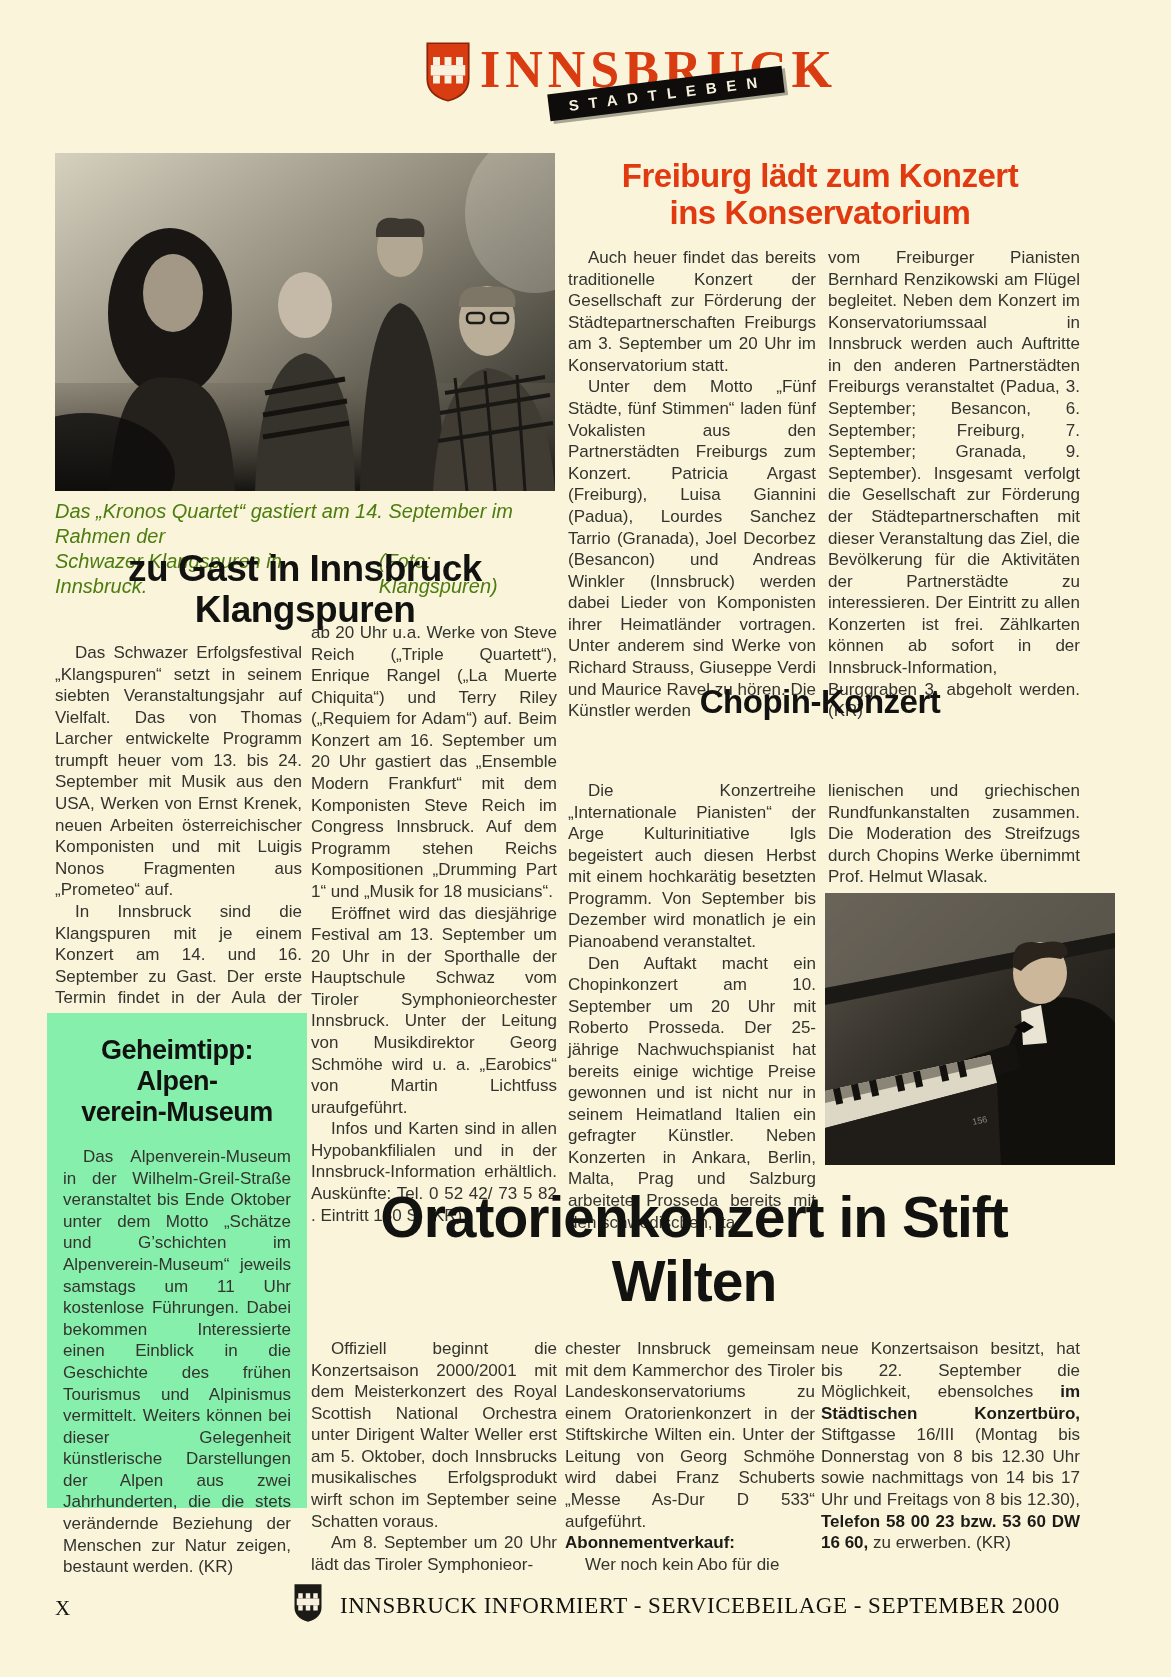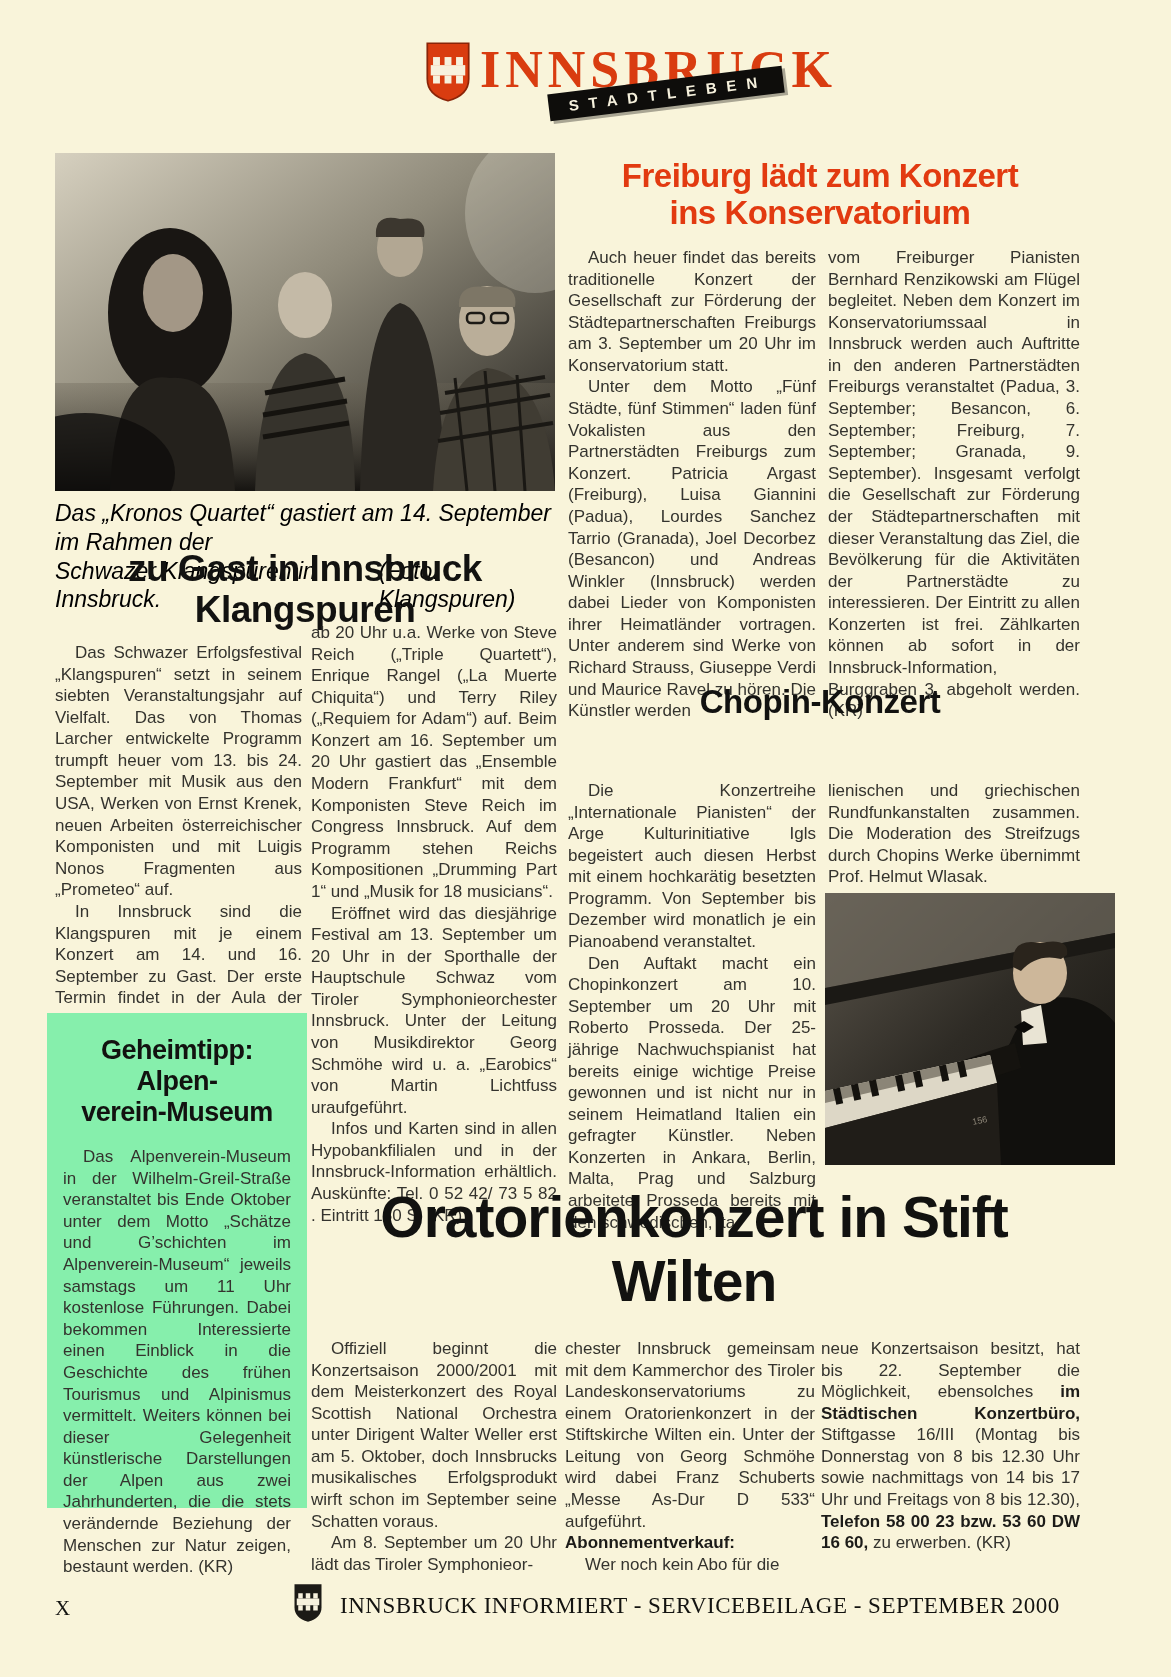--- a/index.html
+++ b/index.html
@@ -54,23 +54,23 @@
   .body-text { font-size: 17px; line-height: 1.27; text-align: justify; color: #34332e; }
   .body-text p { margin: 0; }
   .body-text p.ind { text-indent: 20px; }
   .bold { font-weight: bold; color: #1c1b18; }
 
   
   .photo { background: #111; overflow: hidden; }
   .photo svg { display: block; width: 100%; height: 100%; }
   .caption {
     font-style: italic;
-    font-size: 23px;
+    font-size: 20px;
     line-height: 1.25;
-    color: #000000;
+    color: #4d7c0f;
   }
   .caption .cap-row { display: flex; justify-content: space-between; }
 
   
   .tipbox {
     background: #86efac;
     padding: 22px 16px 20px 16px;
   }
   .tipbox .tip-title {
     font-weight: bold;

